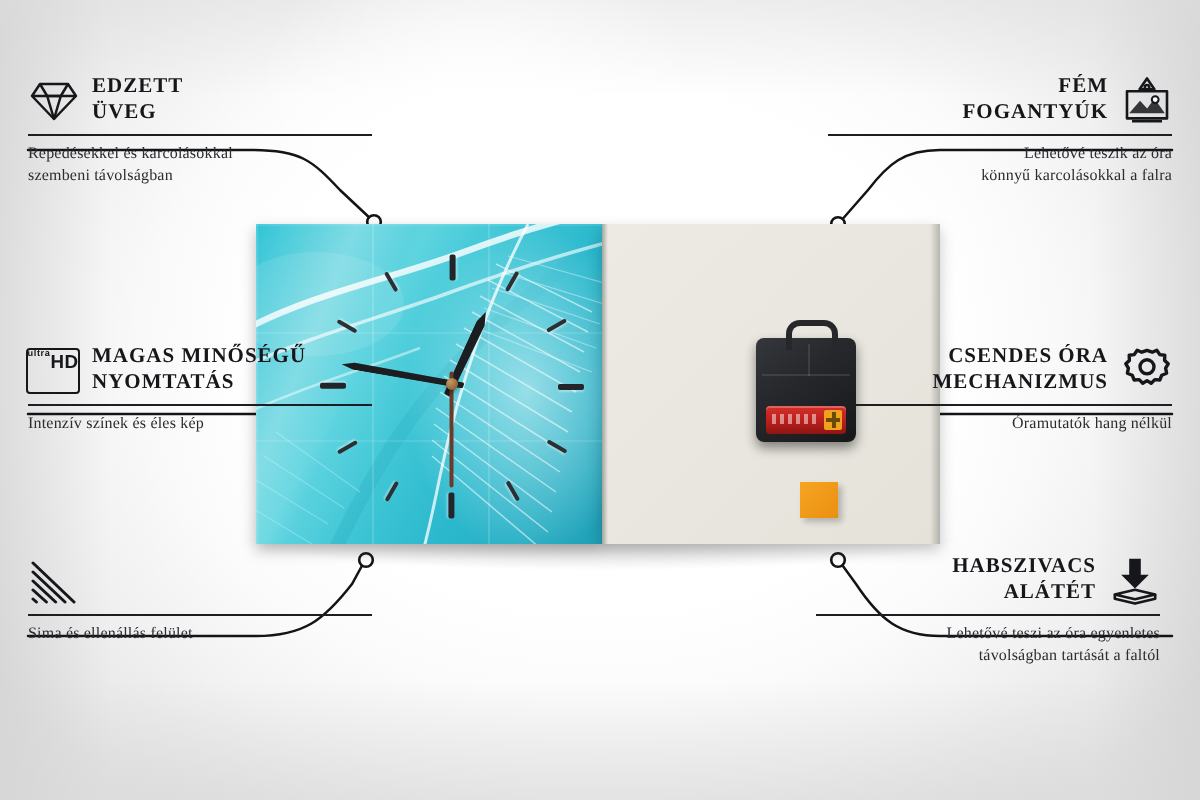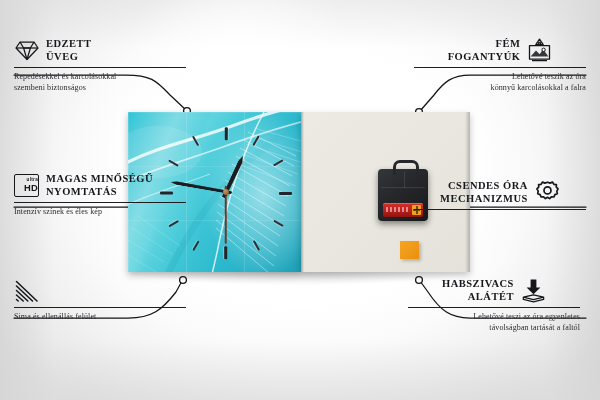--- a/index.html
+++ b/index.html
@@ -83,40 +83,40 @@
   .mech .batt .pos:after{content:"";position:absolute;left:1px;top:4px;width:7px;height:2px;background:#6b4a06;}
   .mech .batt .txt{position:absolute;left:3px;top:4px;width:24px;height:5px;
      background:repeating-linear-gradient(90deg,rgba(255,255,255,.75) 0 2px,rgba(255,255,255,0) 2px 4px);opacity:.65;}
 
   .foam{position:absolute;left:99px;top:129px;width:19px;height:18px;
      background:linear-gradient(135deg,#f7a521,#ea8f12);box-shadow:2px 2px 3px rgba(0,0,0,.22);}
 
   
   .feat{position:absolute;}
   .feat .head{display:flex;align-items:center;gap:7px;}
-  .feat.right .head{justify-content:center;}
+  .feat.right .head{justify-content:flex-end;}
   .feat .ttl{font-family:"Liberation Serif",serif;font-size:10.5px;font-weight:700;letter-spacing:.5px;
      color:#15171a;line-height:12.5px;text-transform:uppercase;white-space:nowrap;}
   .feat.right .ttl{text-align:right;}
   .feat .rule{height:1px;background:#1c1e21;margin:4px 0 4px;}
   .feat .desc{font-family:"Liberation Serif",serif;font-size:8px;color:#2a2c30;line-height:10.5px;letter-spacing:.1px;}
   .feat.right .desc{text-align:right;}
   .ico{width:25px;height:25px;flex:0 0 25px;display:flex;align-items:center;justify-content:center;}
   .ico svg{display:block;}
-  .hdbox{width:25px;height:21px;border:1.4px solid #15171a;border-radius:2px;display:flex;flex-direction:column;
-     align-items:flex-end;justify-content:center;line-height:1;}
+  .hdbox{width:25px;height:21px;border:1.4px solid #15171a;border-radius:2px;display:flex;flex-direction:row;
+     align-items:flex-start;justify-content:center;line-height:1;}
   .hdbox .u{font-size:4.6px;font-weight:700;letter-spacing:.3px;color:#15171a;font-family:"Liberation Sans",sans-serif;}
   .hdbox .h{font-size:9.4px;font-weight:700;letter-spacing:.2px;color:#15171a;font-family:"Liberation Sans",sans-serif;margin-top:.5px;}
 
   
   #f-glass   {left:14px; top:38px;  width:172px;}
   #f-print   {left:14px; top:173px; width:172px;}
   #f-edges   {left:14px; top:278px; width:172px;}
   #f-handles {left:414px;top:38px;  width:172px;}
-  #f-mech    {left:414px;top:173px; width:172px;margin-top:7px;}
+  #f-mech    {left:414px;top:173px; width:172px;}
   #f-foam    {left:408px;top:278px; width:172px;}
 </style>
 </head>
 <body>
 
 <div id="stage">
 
   <div class="bg-base"></div>
   <div class="bg-v1"></div>
   <div class="bg-v2"></div>
@@ -268,21 +268,21 @@
         </svg>
       </span>
       <span class="ttl">
         <span>EDZETT</span><br>
         <span>ÜVEG</span>
       </span>
     </div>
     <div class="rule"></div>
     <div class="desc">
       <span>Repedésekkel és karcolásokkal</span><br>
-      <span>szembeni biztonságos</span>
+      <span>szembeni távolságban</span>
     </div>
   </div>
 
   <div class="feat left" id="f-print">
     <div class="head">
       <span class="ico">
         <span class="hdbox">
           <span class="u">ultra</span>
           <span class="h">HD</span>
         </span>
@@ -350,20 +350,23 @@
         <svg width="25" height="25" viewBox="0 0 25 25" fill="none" stroke="#15171a" stroke-width="1.7" stroke-linejoin="round">
           <path d="M12.5,2.2 L15.1,3.1 L17.4,2.1 L18.9,4.3 L21.4,4.6 L21.3,7.2 L23.1,8.9 L21.8,11.1
                    L22.3,13.6 L19.9,14.6 L18.9,17 L16.4,16.8 L14.6,18.6 L12.5,17.3 L10.4,18.6
                    L8.6,16.8 L6.1,17 L5.1,14.6 L2.7,13.6 L3.2,11.1 L1.9,8.9 L3.7,7.2 L3.6,4.6
                    L6.1,4.3 L7.6,2.1 L9.9,3.1 Z"></path>
           <circle cx="12.5" cy="10.4" r="3.5"></circle>
         </svg>
       </span>
     </div>
     <div class="rule"></div>
+    <div class="desc">
+      <span>Óramutatók hang nélkül</span>
+    </div>
   </div>
 
   <div class="feat right" id="f-foam">
     <div class="head">
       <span class="ttl">
         <span>HABSZIVACS</span><br>
         <span>ALÁTÉT</span>
       </span>
       <span class="ico">
         <svg width="25" height="25" viewBox="0 0 25 25" fill="none" stroke="#15171a" stroke-width="1.3" stroke-linejoin="round">

